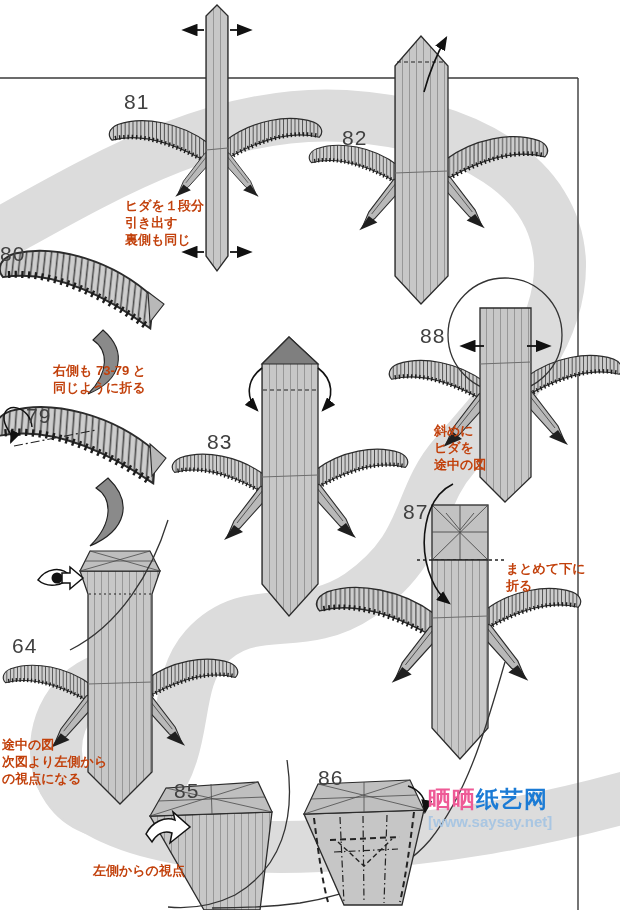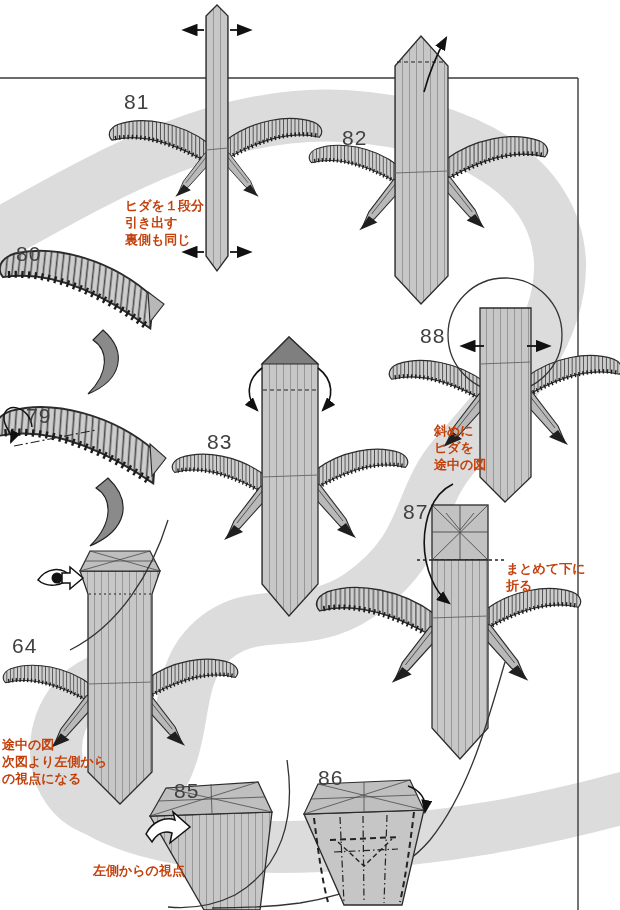--- a/index.html
+++ b/index.html
@@ -194,39 +194,45 @@
       <path d="M387,815 L384,903" stroke="#222" stroke-width="1.2" stroke-dasharray="7,3,1.5,3"></path>
       <path d="M330,840 L400,837" stroke="#222" stroke-width="2" stroke-dasharray="6,4"></path>
       <path d="M334,852 L398,849" stroke="#222" stroke-width="1.2" stroke-dasharray="7,3,1.5,3"></path>
       <path d="M338,842 L364,866 L392,839" stroke="#222" stroke-width="1.4" stroke-dasharray="5,3"></path>
     </g>
     <path d="M408,786 C420,790 427,799 425,812" fill="none" stroke="#111" stroke-width="1.6" marker-end="url(#mA)"></path>
   </g>
 </svg>
 
 <div class="step-num" style="left:26px;top:404px">79</div>
-<div class="step-num" style="left:16px;top:242px">80</div>
+<div class="step-num" style="left:0;top:242px">80</div>
 <div class="step-num" style="left:124px;top:90px">81</div>
 <div class="step-num" style="left:342px;top:126px">82</div>
 <div class="step-num" style="left:207px;top:430px">83</div>
 <div class="step-num" style="left:12px;top:634px">64</div>
 <div class="step-num" style="left:174px;top:779px">85</div>
 <div class="step-num" style="left:318px;top:766px">86</div>
 <div class="step-num" style="left:403px;top:500px">87</div>
 <div class="step-num" style="left:420px;top:324px">88</div>
 
 <div class="note" style="left:125px;top:197px">ヒダを１段分
 引き出す
 裏側も同じ</div>
+<div class="note" style="left:53px;top:362px">右側も 73-79 と
+同じように折る</div>
 <div class="note" style="left:434px;top:422px">斜めに
 ヒダを
 途中の図</div>
 <div class="note" style="left:506px;top:560px">まとめて下に
 折る</div>
 <div class="note" style="left:2px;top:736px">途中の図
 次図より左側から
 の視点になる</div>
 <div class="note" style="left:93px;top:862px">左側からの視点</div>
 
 <div class="wm">
+  <div class="wm-brand">
+    <span style="color:#ee5a96">晒晒</span><span style="color:#1b7bd5">纸艺网</span>
+  </div>
+  <div class="wm-url" style="color:#a9c6e2">[www.saysay.net]</div>
 </div>
 
 </div>
 
 </body></html>

